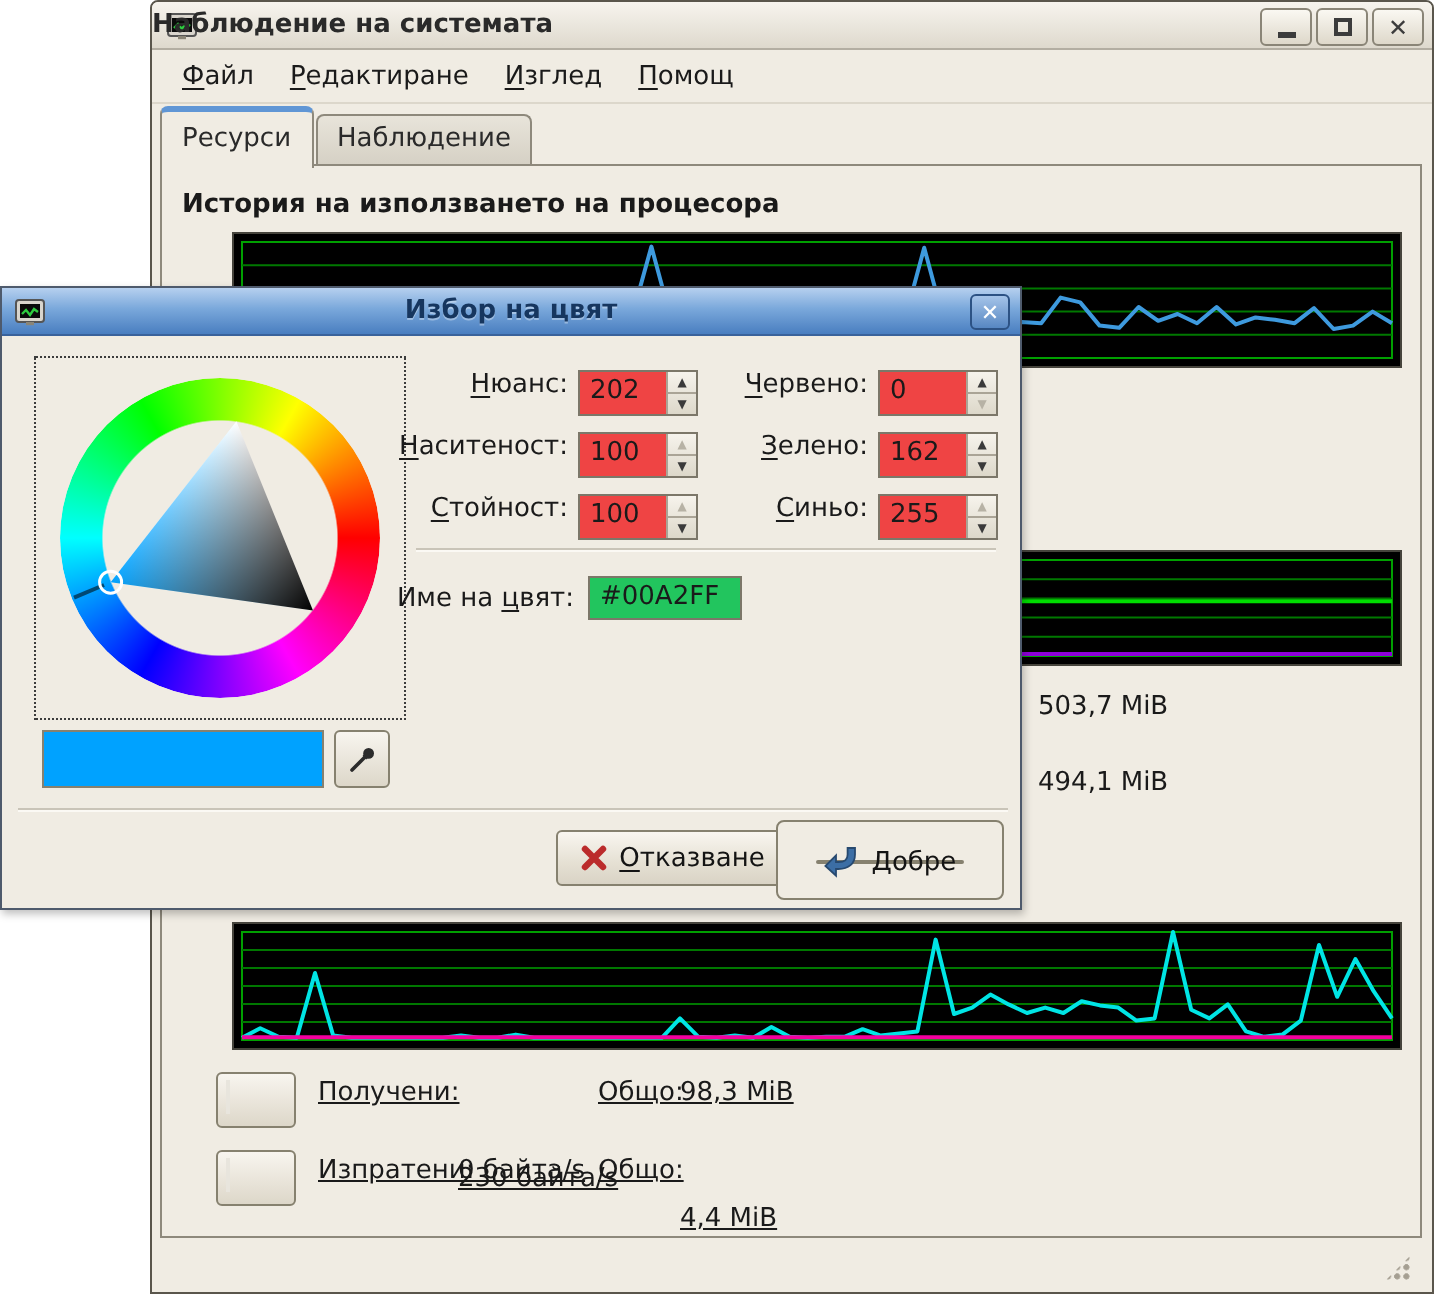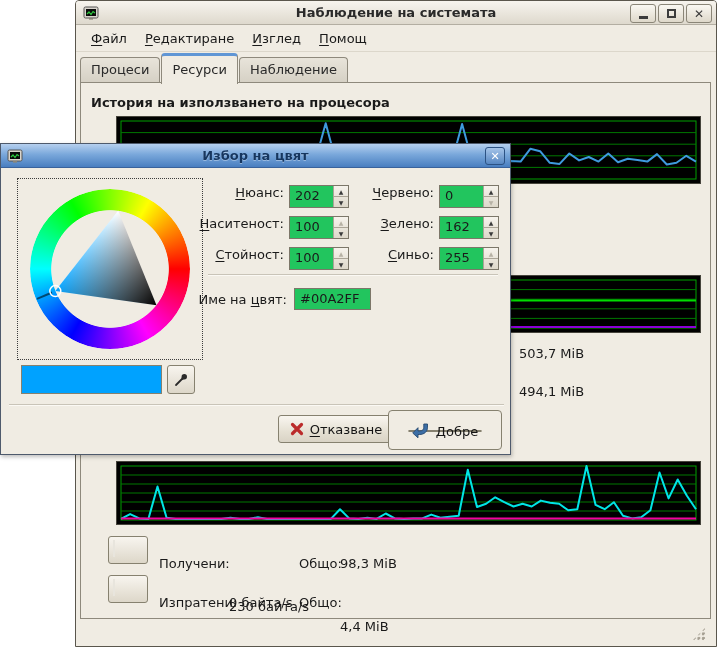--- a/index.html
+++ b/index.html
@@ -6,21 +6,21 @@
   *{box-sizing:border-box;}
   .stage{position:relative;width:717px;height:647px;background:#fff;overflow:hidden;
          font-family:"DejaVu Sans","Liberation Sans",sans-serif;font-size:13px;color:#1a1a1a;}
   .window{position:absolute;background:#f0ece3;}
 
   
   .main-window{left:75px;top:0;width:642px;height:647px;border:1px solid #5a564c;border-radius:4px 4px 0 0;}
   .titlebar{position:absolute;left:0;top:0;right:0;height:24px;
             background:linear-gradient(#f7f4ee,#ded9cd);border-bottom:1px solid #b3ae a2;
             border-bottom:1px solid #b3aea2;border-radius:3px 3px 0 0;}
-  .titlebar .title{position:absolute;left:0;right:0;top:4px;text-align:center;font-weight:bold;color:#2a2a2a;}
+  .titlebar .title{position:absolute;left:0;right:0;top:4px;font-weight:bold;color:#2a2a2a;}
   .app-icon{position:absolute;left:7px;top:4px;width:16px;height:16px;}
   .winbtn{position:absolute;top:3px;width:26px;height:19px;border:1px solid #8a8577;border-radius:3px;
           background:linear-gradient(#faf8f2,#ded8ca);display:flex;align-items:center;justify-content:center;color:#3c3c3c;}
   .winbtn.min{right:60px;} .winbtn.max{right:32px;} .winbtn.cls{right:4px;}
   .glyph-min{width:9px;height:3px;background:#3c3c3c;margin-top:8px;}
   .glyph-max{width:9px;height:9px;border:2px solid #3c3c3c;}
   .glyph-x{font-weight:bold;font-size:12px;line-height:1;}
   .menubar{position:absolute;left:0;top:25px;right:0;height:26px;display:flex;align-items:center;
            padding-left:6px;border-bottom:1px solid #dcd7cb;}
   .menu-item{padding:3px 9px;}
@@ -33,21 +33,21 @@
   .chart{position:absolute;background:#000;border:1px solid #46443c;}
   .chart svg{display:block;}
   #cpu-chart{left:35px;top:33px;width:585px;height:68px;}
   #memory-chart{left:35px;top:192px;width:585px;height:58px;}
   #network-chart{left:35px;top:378px;width:585px;height:64px;}
   .memrow{position:absolute;white-space:nowrap;}
   .legend-row{position:absolute;height:28px;}
   .color-btn{position:absolute;left:27px;width:40px;height:28px;border:1px solid #86816f;border-radius:3px;
              background:linear-gradient(#f8f5ef,#ddd7c9);padding:4px;}
   .color-btn .swatch{width:100%;height:100%;border:1px solid #e8e5dd;}
-  .legend-text{position:absolute;top:20px;white-space:nowrap;}
+  .legend-text{position:absolute;top:3px;white-space:nowrap;text-decoration:underline;}
   .statusbar{position:absolute;left:4px;right:6px;top:619px;height:25px;}
   .grip{position:absolute;right:4px;bottom:4px;width:14px;height:14px;
         background-image:radial-gradient(circle at 2px 2px,#a59f92 1.4px,transparent 1.6px);
         background-size:4.6px 4.6px;clip-path:polygon(100% 0,100% 100%,0 100%);}
 
   
   .dialog{left:0;top:143px;width:511px;height:312px;border:1px solid #4e5a6c;box-shadow:1px 2px 4px rgba(0,0,0,.25);}
   .dlg-titlebar{position:absolute;left:0;top:0;right:0;height:24px;
                 background:linear-gradient(#b6d0ef,#7aa8db 45%,#497ec0);border-bottom:1px solid #39629b;padding-left:36px;}
   .dlg-titlebar .title{position:absolute;left:0;right:0;top:4px;text-align:center;font-weight:bold;
@@ -62,21 +62,21 @@
       hsl(90,100%,50%) 0deg,hsl(60,100%,50%) 30deg,hsl(30,100%,50%) 60deg,hsl(0,100%,50%) 90deg,
       hsl(330,100%,50%) 120deg,hsl(300,100%,50%) 150deg,hsl(270,100%,50%) 180deg,hsl(240,100%,50%) 210deg,
       hsl(210,100%,50%) 240deg,hsl(180,100%,50%) 270deg,hsl(150,100%,50%) 300deg,hsl(120,100%,50%) 330deg,hsl(90,100%,50%) 360deg);
     -webkit-mask:radial-gradient(closest-side,transparent 0 73%,#000 74%);
             mask:radial-gradient(closest-side,transparent 0 73%,#000 74%);}
   .tri-svg{position:absolute;left:0;top:0;}
   .preview-swatch{position:absolute;left:20px;top:221px;width:141px;height:29px;border:1px solid #86816f;}
   .dropper-btn{position:absolute;left:166px;top:221px;width:28px;height:29px;border:1px solid #86816f;border-radius:3px;
                background:linear-gradient(#f8f5ef,#ddd7c9);display:flex;align-items:center;justify-content:center;}
   .fld-label{position:absolute;width:110px;text-align:right;top:0;}
-  .spinbox{position:absolute;display:flex;width:60px;height:23px;border:1px solid #7c7769;background:#22c55e;}
+  .spinbox{position:absolute;display:flex;width:60px;height:23px;border:1px solid #7c7769;background:#ef4444;}
   .spin-entry{flex:1;padding:2px 0 0 5px;font-size:13px;}
   .spin-btns{width:15px;border-left:1px solid #aaa496;display:flex;flex-direction:column;
              background:linear-gradient(#f6f3ec,#ddd8ca);}
   .spin-btns span{flex:1;display:flex;align-items:center;justify-content:center;font-size:6px;color:#3a3a3a;}
   .spin-btns .spin-up{border-bottom:1px solid #aaa496;}
   .spinbox[data-spin="noup"] .spin-up{color:#b7b2a5;}
   .spinbox[data-spin="nodown"] .spin-down{color:#b7b2a5;}
   .row1{top:41px;} .row2{top:72px;} .row3{top:103px;}
   .sep1{position:absolute;left:207px;top:130px;width:290px;height:2px;
         border-top:1px solid #c9c4b8;border-bottom:1px solid #fbf9f4;}
@@ -119,21 +119,20 @@
     </div>
 
     <div class="menubar">
       <span class="menu-item"><u>Ф</u><span>айл</span></span>
       <span class="menu-item"><u>Р</u><span>едактиране</span></span>
       <span class="menu-item"><u>И</u><span>зглед</span></span>
       <span class="menu-item"><u>П</u><span>омощ</span></span>
     </div>
 
     <div class="tabstrip">
-      <span class="tab">Процеси</span>
       <span class="tab active">Ресурси</span>
       <span class="tab">Наблюдение</span>
     </div>
 
     <div class="page">
       <div class="section-heading">История на използването на процесора</div>
 
       <div class="chart" id="cpu-chart">
           <svg width="583" height="66">
             <rect x="0" y="0" width="583" height="66" fill="#000000"></rect>

